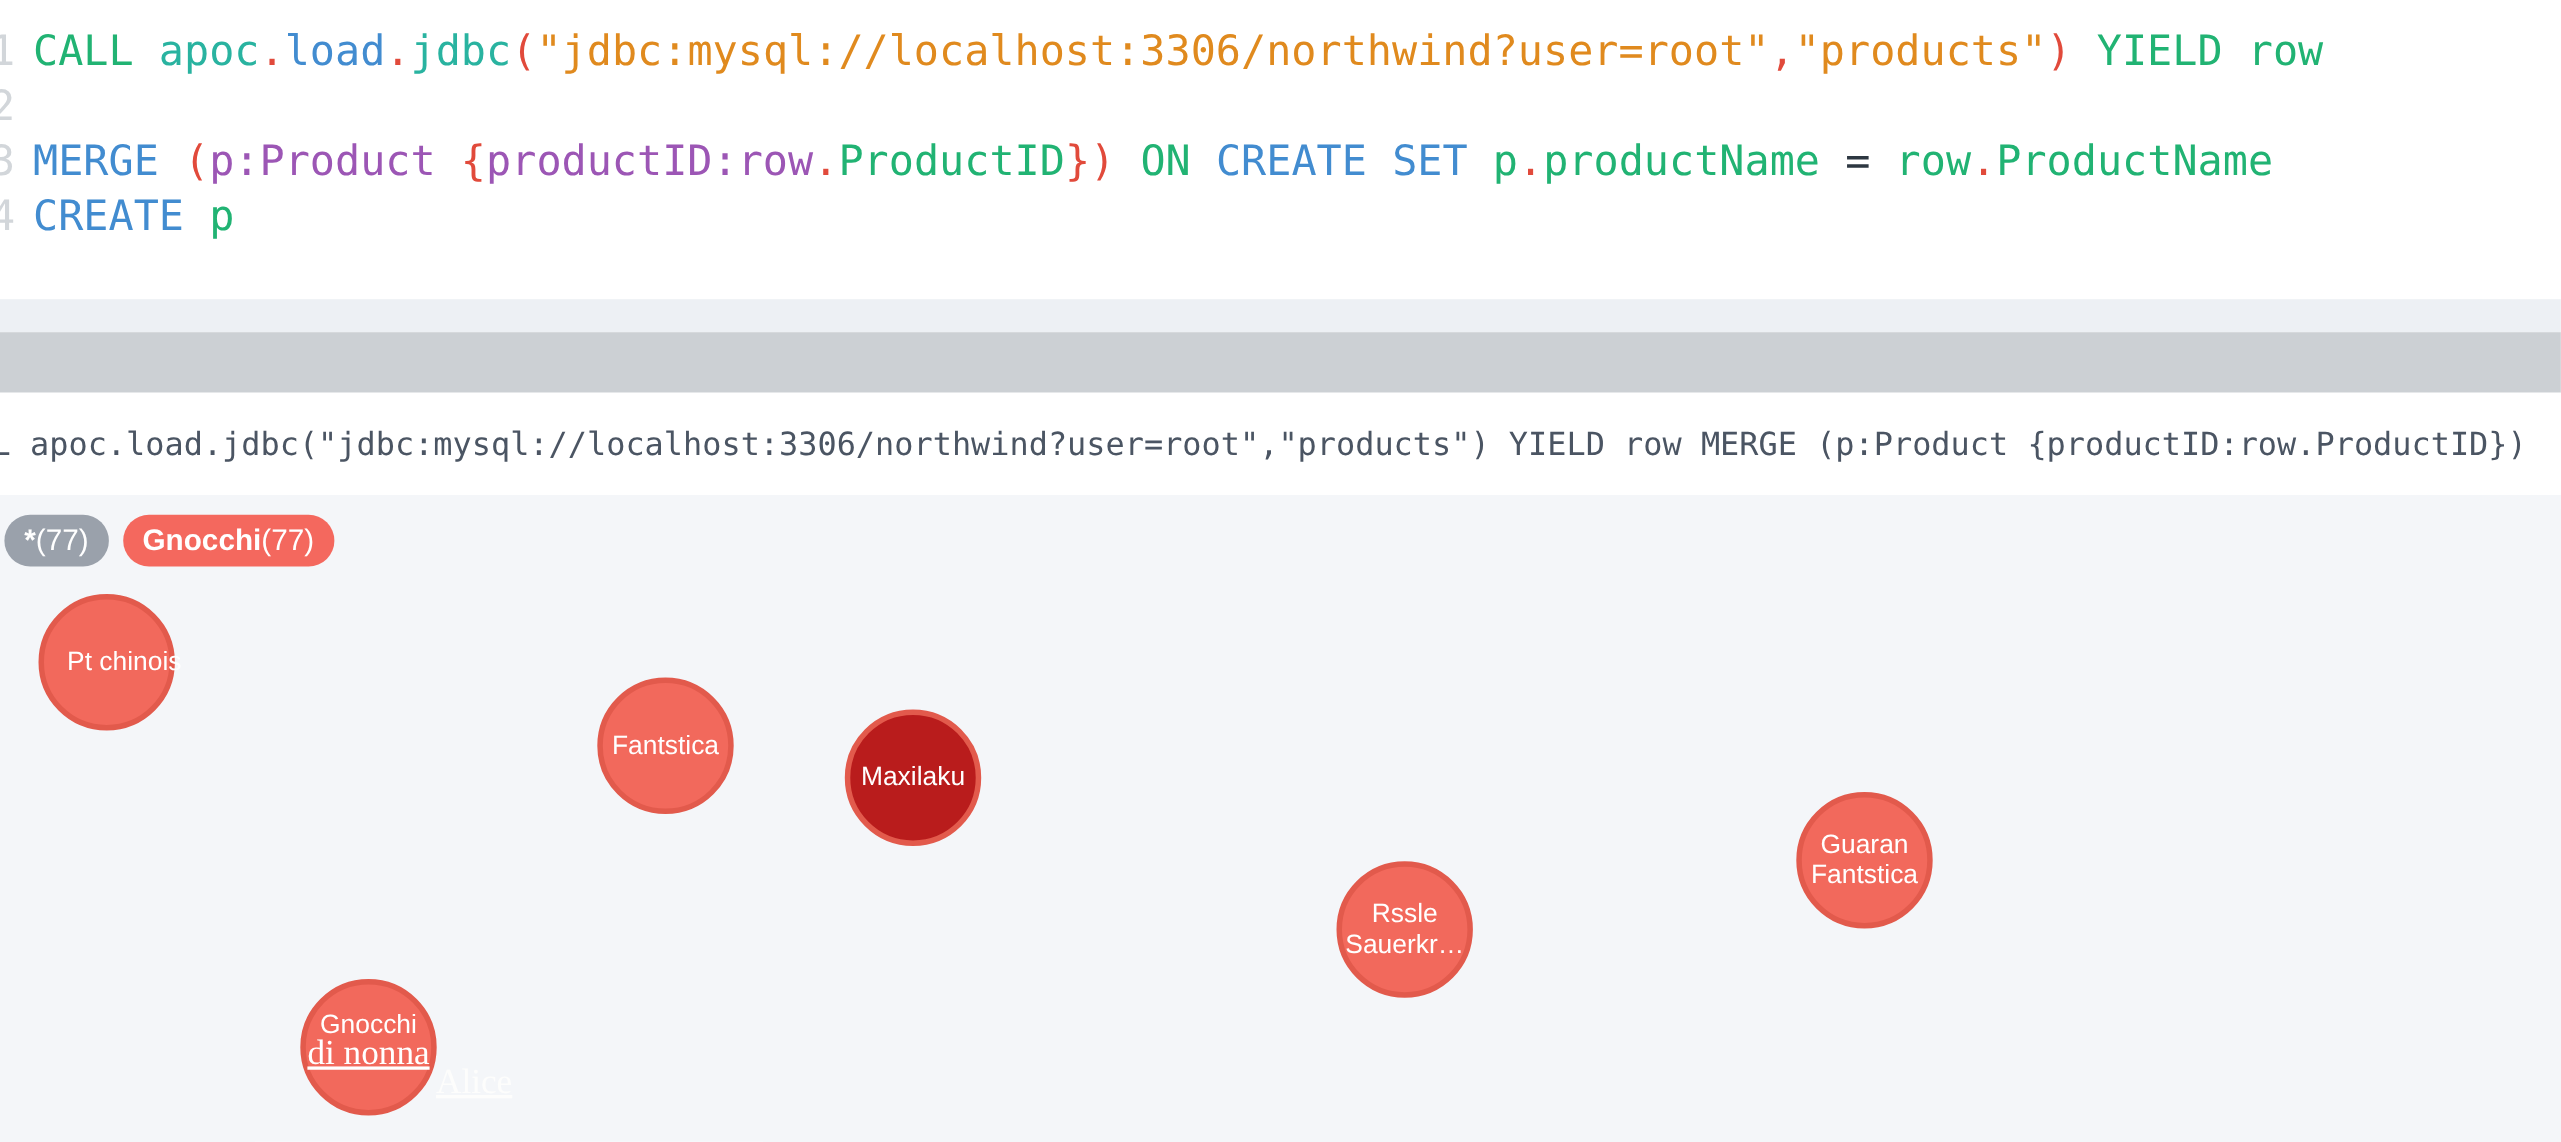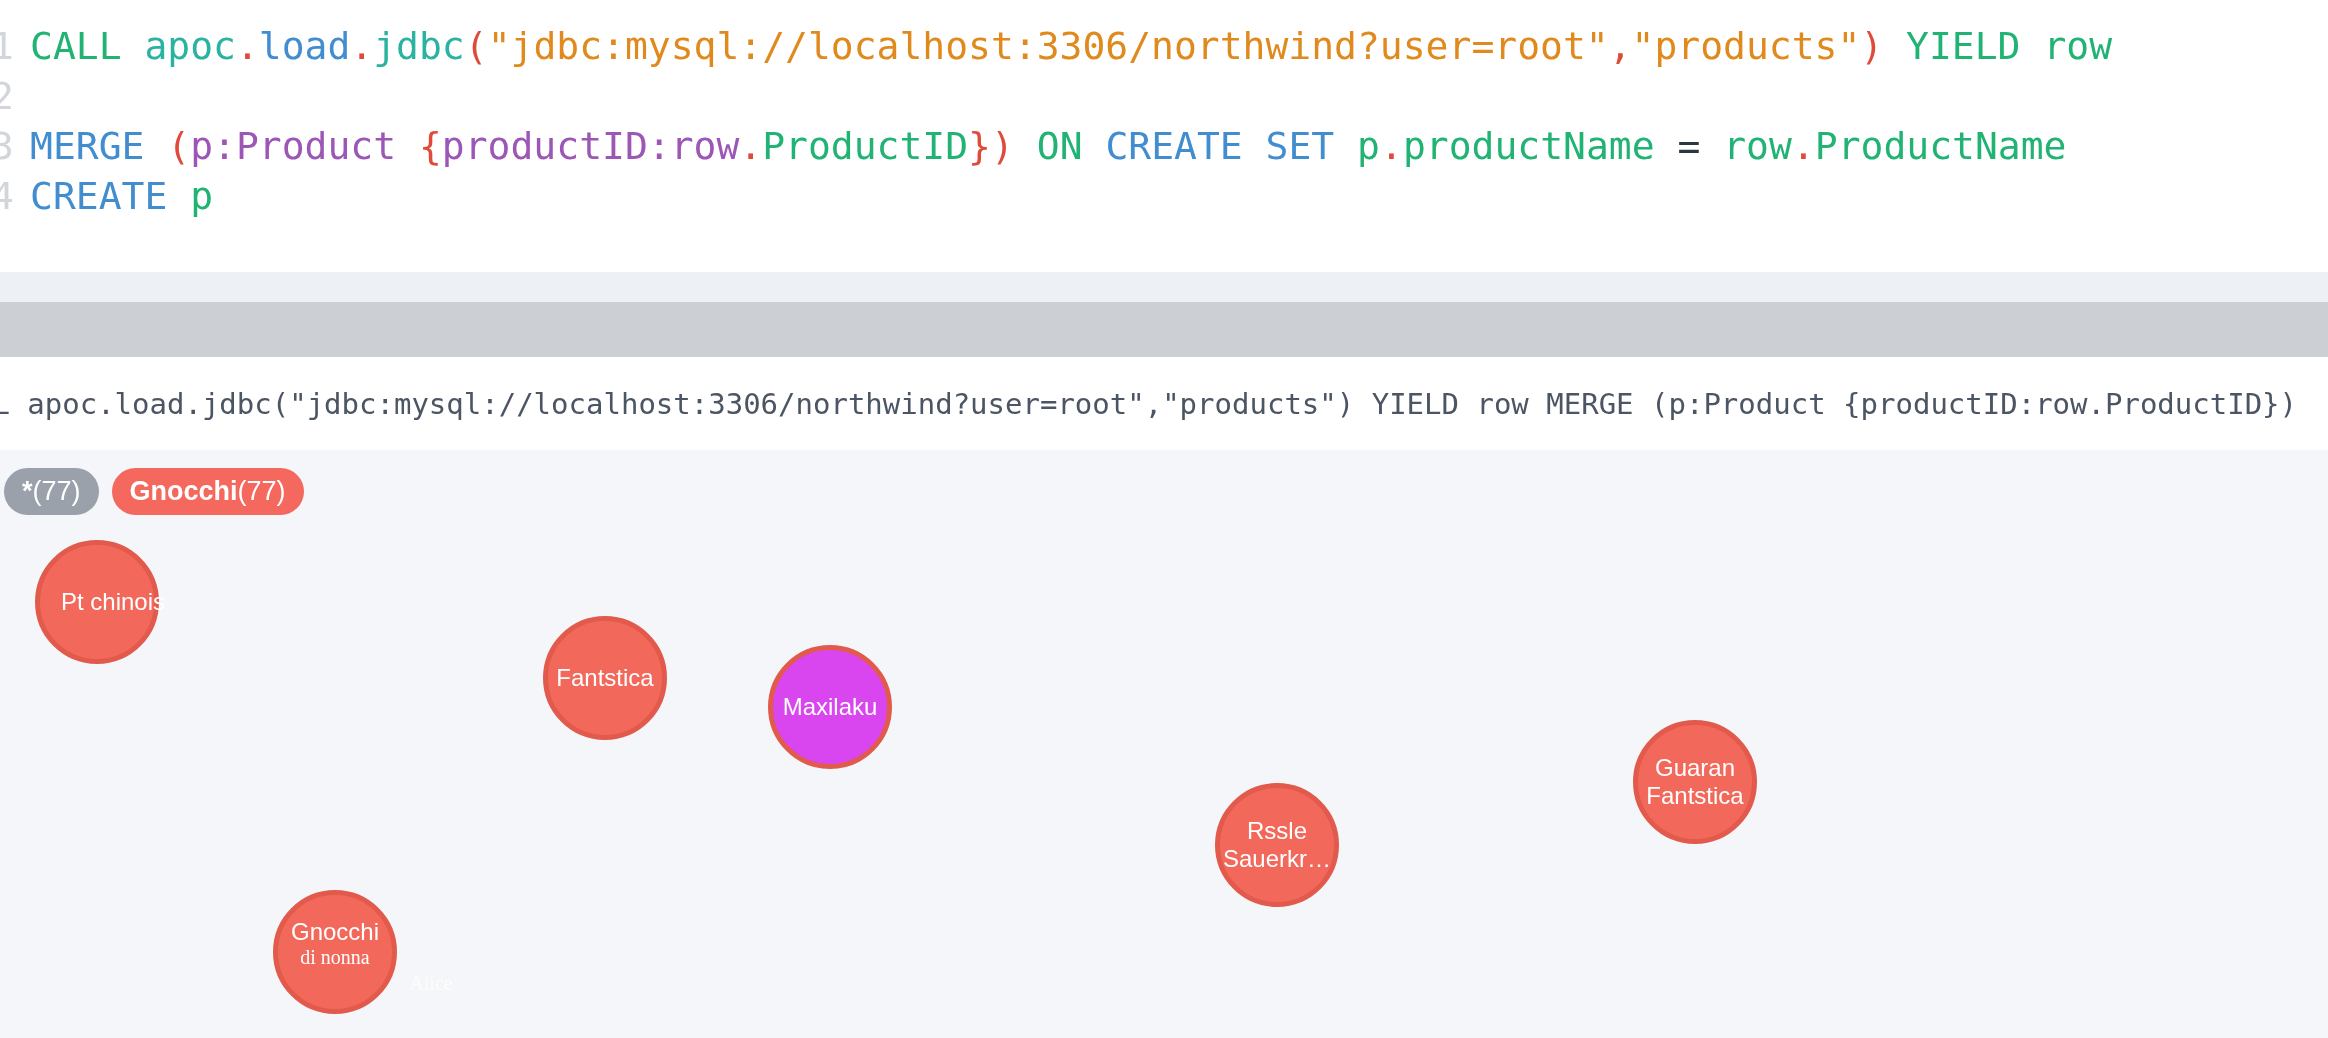--- a/index.html
+++ b/index.html
@@ -45,21 +45,21 @@
   .node{
     position:absolute;width:124px;height:124px;border-radius:50%;
     box-sizing:border-box;background:#f2695c;border:5px solid #e25a4c;
     overflow:visible;cursor:pointer;
   }
   .cap-line{
     position:absolute;left:50%;top:50%;white-space:nowrap;
     color:#ffffff;font-size:24px;font-family:"Liberation Sans",sans-serif;
     text-align:center;pointer-events:none;
   }
-  .cap-serif{font-family:"Liberation Serif","DejaVu Serif",serif;font-size:20px;}
+  .cap-serif{font-family:"Liberation Serif","DejaVu Serif",serif;font-size:32px;text-decoration:underline;}
   .cap-ghost{color:#fdfdfc;}
 </style>
 </head>
 <body>
 
 <div class="editor" id="editor">
     <div class="code-line"><span class="line-num">1</span><span class="tk" style="color: rgb(33, 179, 115);">CALL</span><span class="tk" style="color: rgb(51, 51, 51);"> </span><span class="tk" style="color: rgb(41, 179, 160);">apoc</span><span class="tk" style="color: rgb(225, 74, 59);">.</span><span class="tk" style="color: rgb(66, 140, 208);">load</span><span class="tk" style="color: rgb(225, 74, 59);">.</span><span class="tk" style="color: rgb(41, 179, 160);">jdbc</span><span class="tk" style="color: rgb(225, 74, 59);">(</span><span class="tk" style="color: rgb(224, 138, 30);">"jdbc:mysql://localhost:3306/northwind?user=root"</span><span class="tk" style="color: rgb(225, 74, 59);">,</span><span class="tk" style="color: rgb(224, 138, 30);">"products"</span><span class="tk" style="color: rgb(225, 74, 59);">)</span><span class="tk" style="color: rgb(51, 51, 51);"> </span><span class="tk" style="color: rgb(33, 179, 115);">YIELD</span><span class="tk" style="color: rgb(51, 51, 51);"> </span><span class="tk" style="color: rgb(33, 179, 115);">row</span></div>
     <div class="code-line"><span class="line-num">2</span></div>
     <div class="code-line"><span class="line-num">3</span><span class="tk" style="color: rgb(66, 140, 208);">MERGE</span><span class="tk" style="color: rgb(51, 51, 51);"> </span><span class="tk" style="color: rgb(225, 74, 59);">(</span><span class="tk" style="color: rgb(156, 86, 181);">p:Product</span><span class="tk" style="color: rgb(51, 51, 51);"> </span><span class="tk" style="color: rgb(225, 74, 59);">{</span><span class="tk" style="color: rgb(156, 86, 181);">productID:row</span><span class="tk" style="color: rgb(225, 74, 59);">.</span><span class="tk" style="color: rgb(33, 179, 115);">ProductID</span><span class="tk" style="color: rgb(225, 74, 59);">}</span><span class="tk" style="color: rgb(225, 74, 59);">)</span><span class="tk" style="color: rgb(51, 51, 51);"> </span><span class="tk" style="color: rgb(33, 179, 115);">ON</span><span class="tk" style="color: rgb(51, 51, 51);"> </span><span class="tk" style="color: rgb(66, 140, 208);">CREATE</span><span class="tk" style="color: rgb(51, 51, 51);"> </span><span class="tk" style="color: rgb(66, 140, 208);">SET</span><span class="tk" style="color: rgb(51, 51, 51);"> </span><span class="tk" style="color: rgb(33, 179, 115);">p</span><span class="tk" style="color: rgb(225, 74, 59);">.</span><span class="tk" style="color: rgb(33, 179, 115);">productName</span><span class="tk" style="color: rgb(51, 51, 51);"> </span><span class="tk" style="color: rgb(45, 55, 65);">=</span><span class="tk" style="color: rgb(51, 51, 51);"> </span><span class="tk" style="color: rgb(33, 179, 115);">row</span><span class="tk" style="color: rgb(225, 74, 59);">.</span><span class="tk" style="color: rgb(33, 179, 115);">ProductName</span></div>
     <div class="code-line"><span class="line-num">4</span><span class="tk" style="color: rgb(66, 140, 208);">CREATE</span><span class="tk" style="color: rgb(51, 51, 51);"> </span><span class="tk" style="color: rgb(33, 179, 115);">p</span></div>
@@ -82,21 +82,21 @@
         <span class="pill-label">Gnocchi</span>
         <span class="pill-count">(77)</span>
       </div>
     </div>
 <div class="node" style="background: rgb(242, 105, 92); border-color: rgb(226, 90, 76); left: 35px; top: 90px;">
       <div class="cap-line" style="transform: translate(calc(-50% + 0px), calc(-50% + 0px)); margin-left: 16px;">Pt chinois</div>
     </div>
     <div class="node" style="background: rgb(242, 105, 92); border-color: rgb(226, 90, 76); left: 543px; top: 166px;">
       <div class="cap-line" style="transform: translate(calc(-50% + 0px), calc(-50% + 0px));">Fantstica</div>
     </div>
-    <div class="node" style="background: #d946ef; border-color: rgb(226, 90, 76); left: 768px; top: 195px;">
+    <div class="node" style="background: #b91c1c; border-color: rgb(226, 90, 76); left: 768px; top: 195px;">
       <div class="cap-line" style="transform: translate(calc(-50% + 0px), calc(-50% + 0px));">Maxilaku</div>
     </div>
     <div class="node" style="background: rgb(242, 105, 92); border-color: rgb(226, 90, 76); left: 273px; top: 440px;">
       <div class="cap-line" style="transform: translate(calc(-50% + 0px), calc(-50% - 20px));">Gnocchi</div>
       <div class="cap-line cap-serif" style="transform: translate(calc(-50% + 0px), calc(-50% + 5px));">di nonna</div>
       <div class="cap-line cap-serif cap-ghost" style="transform: translate(calc(-50% + 96px), calc(-50% + 31px));">Alice</div>
     </div>
     <div class="node" style="background: rgb(242, 105, 92); border-color: rgb(226, 90, 76); left: 1633px; top: 270px;">
       <div class="cap-line" style="transform: translate(calc(-50% + 0px), calc(-50% - 14px));">Guaran</div>
       <div class="cap-line" style="transform: translate(calc(-50% + 0px), calc(-50% + 14px));">Fantstica</div>

